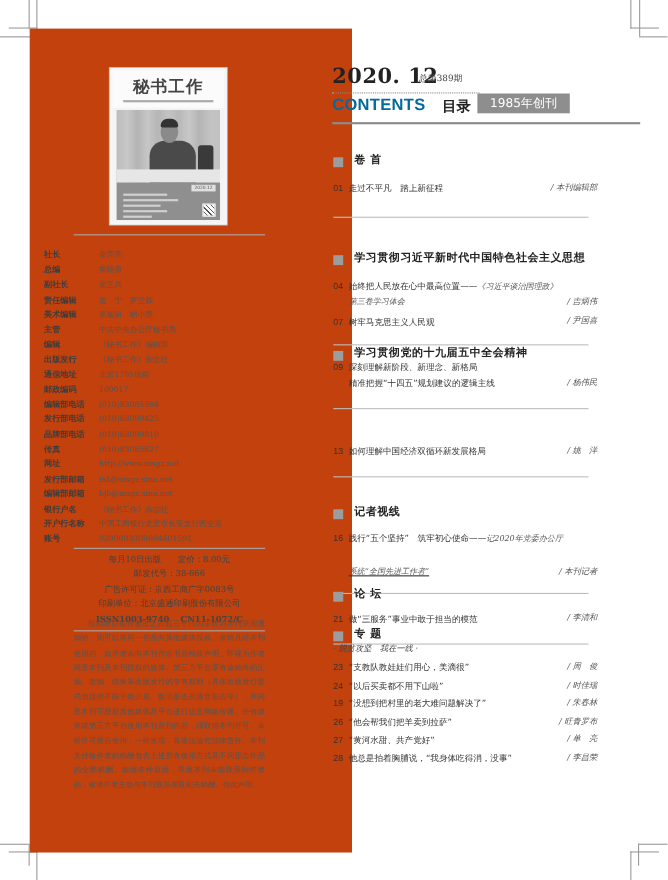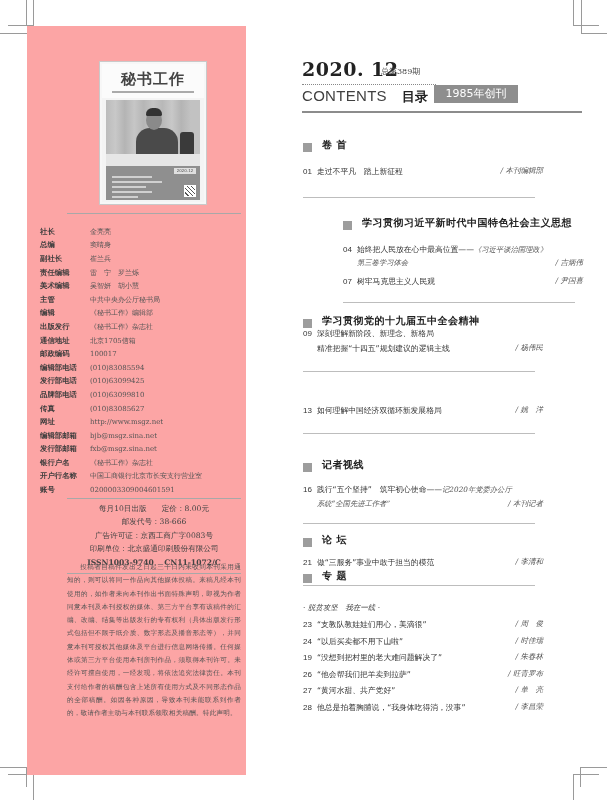--- a/index.html
+++ b/index.html
@@ -3,22 +3,22 @@
 <meta charset="utf-8">
 <style>
   * { box-sizing: border-box; margin: 0; padding: 0; }
   html, body { width: 607px; height: 800px; background: #ffffff; overflow: hidden; }
   body { position: relative; font-family: "DejaVu Sans", sans-serif; color: #333; }
 
   .crop { position: absolute; background: #9a9a9a; }
 
   
   .left-panel {
-    position: absolute; left: 27px; top: 26px; width: 219px; height: 749px;
-    background: #fca5a5;
+    position: absolute; left: 27px; top: 26px; width: 293px; height: 749px;
+    background: #c2410c;
   }
   .cover {
     position: absolute; left: 73px; top: 36px; width: 106px; height: 142px;
     background: #f4f4f4; border: 2px solid #f7f7f7; box-shadow: 0 0 0 1px #c9c9c9;
   }
   .cover-title-area { position: absolute; left: 0; top: 0; width: 100%; height: 34px; background: #fbfbfb; }
   .cover-logo {
     position: absolute; left: 0; right: 0; top: 6px; text-align: center;
     font-family: "DejaVu Serif", serif; font-weight: bold; font-size: 15px; color: #444; letter-spacing: 1px;
   }
@@ -47,21 +47,21 @@
 
   .pub-block { position: absolute; left: 40px; top: 500px; width: 174px; text-align: center; }
   .pub-line { font-size: 7.6px; color: #444; height: 13.4px; line-height: 13.4px; font-family: "DejaVu Serif", serif; white-space: nowrap; }
 
   .notice { position: absolute; left: 40px; top: 576px; width: 174px; font-size: 6.6px; line-height: 13.3px; color: #555; text-align: justify; text-indent: 2em; font-family: "DejaVu Serif", serif; letter-spacing: 0.2px; }
 
   
   .issue-date { position: absolute; left: 302px; top: 58px; font-family: "DejaVu Serif", serif; font-size: 19px; font-weight: bold; color: #222; letter-spacing: 0.5px; }
   .issue-total { position: absolute; left: 381px; top: 66px; font-size: 8px; color: #444; font-family: "DejaVu Serif", serif; }
   .dotted-rule { position: absolute; left: 302px; top: 84px; width: 134px; border-top: 1px dotted #888; }
-  .contents-title { position: absolute; left: 302px; top: 87px; font-family: "Liberation Sans", sans-serif; font-size: 15px; font-weight: normal; color: #404040; letter-spacing: 0.3px; }
+  .contents-title { position: absolute; left: 302px; top: 87px; font-family: "Liberation Sans", sans-serif; font-size: 15px; font-weight: bold; color: #0369a1; letter-spacing: 0.3px; }
   .contents-cn { position: absolute; left: 402px; top: 88px; font-size: 13px; font-weight: bold; color: #222; }
   .founded-badge { position: absolute; left: 434px; top: 85px; width: 84px; height: 18px; background: #8e8e8e; color: #fff; font-size: 11px; text-align: center; line-height: 18px; }
   .header-rule { position: absolute; left: 302px; top: 111px; width: 280px; height: 2px; background: #8c8c8c; }
 
   .toc { position: absolute; left: 303px; width: 240px; }
   .section-head { display: flex; align-items: flex-end; height: 16px; }
   .section-sq { width: 9px; height: 9px; background: #9d9d9d; margin-right: 10px; flex-shrink: 0; }
   .section-label { font-size: 10px; font-weight: bold; color: #222; letter-spacing: 0.5px; white-space: nowrap; }
   .toc-entry { position: relative; font-size: 7.8px; color: #333; white-space: nowrap; }
   .toc-entry .num { font-family: "Liberation Sans", sans-serif; font-size: 8px; color: #333; display: inline-block; width: 14px; }
@@ -173,26 +173,26 @@
     </div>
   <div class="info-row">
       <span class="info-label">传真</span>
       <span class="info-value">(010)83085627</span>
     </div>
   <div class="info-row">
       <span class="info-label">网址</span>
       <span class="info-value">http://www.msgz.net</span>
     </div>
   <div class="info-row">
+      <span class="info-label">发行部邮箱</span>
+      <span class="info-value">fxb@msgz.sina.net</span>
+    </div>
+  <div class="info-row">
       <span class="info-label">编辑部邮箱</span>
       <span class="info-value">bjb@msgz.sina.net</span>
-    </div>
-  <div class="info-row">
-      <span class="info-label">发行部邮箱</span>
-      <span class="info-value">fxb@msgz.sina.net</span>
     </div>
   <div class="info-row">
       <span class="info-label">银行户名</span>
       <span class="info-value">《秘书工作》杂志社</span>
     </div>
   <div class="info-row">
       <span class="info-label">开户行名称</span>
       <span class="info-value">中国工商银行北京市长安支行营业室</span>
     </div>
   <div class="info-row">
@@ -228,21 +228,21 @@
     <span class="section-sq"></span>
     <span class="section-label">卷 首</span>
   </div>
   <div class="toc-entry" style="margin-top:14px;">
     <span class="num">01</span><span>走过不平凡　踏上新征程</span>
     <span class="author">/ 本刊编辑部</span>
   </div>
   <div class="sec-rule" style="margin-top:20px;"></div>
 </div>
 
-<div class="toc" style="top:214px;margin-left:40px;">
+<div class="toc" style="top:225px;">
   <div class="section-head">
     <span class="section-sq"></span>
     <span class="section-label">学习贯彻习近平新时代中国特色社会主义思想</span>
   </div>
   <div class="toc-entry" style="margin-top:14px;">
     <span class="num">04</span><span>始终把人民放在心中最高位置——</span><span class="sub">《习近平谈治国理政》</span>
     <div class="line2" style="margin-top:3px;"><span class="sub">第三卷学习体会</span><span class="author">/ 吉炳伟</span></div>
   </div>
   <div class="toc-entry" style="margin-top:8px;">
     <span class="num">07</span><span>树牢马克思主义人民观</span>
@@ -271,21 +271,21 @@
   <div class="sec-rule" style="margin-top:17px;"></div>
 </div>
 
 <div class="toc" style="top:456px;">
   <div class="section-head">
     <span class="section-sq"></span>
     <span class="section-label">记者视线</span>
   </div>
   <div class="toc-entry" style="margin-top:12px;">
     <span class="num">16</span><span>践行“五个坚持”　筑牢初心使命——</span><span class="sub">记2020年党委办公厅</span>
-    <div class="line2" style="margin-top:4px;"><span class="sub">系统“全国先进工作者”</span><span class="author">/ 本刊记者</span></div>
+    <div class="line2" style="margin-top:20px;text-decoration:underline;"><span class="sub">系统“全国先进工作者”</span><span class="author">/ 本刊记者</span></div>
   </div>
   <div class="sec-rule" style="margin-top:14px;"></div>
 </div>
 
 <div class="toc" style="top:531px;">
   <div class="section-head">
     <span class="section-sq"></span>
     <span class="section-label">论 坛</span>
   </div>
   <div class="toc-entry" style="margin-top:10px;">
@@ -293,21 +293,21 @@
     <span class="author">/ 李清和</span>
   </div>
   <div class="sec-rule" style="margin-top:17px;"></div>
 </div>
 
 <div class="toc" style="top:567px;">
   <div class="section-head">
     <span class="section-sq"></span>
     <span class="section-label">专 题</span>
   </div>
-  <div class="column-tag" style="margin-top:20px;">· 脱贫攻坚　我在一线 ·</div>
+  <div class="column-tag" style="margin-top:2px;">· 脱贫攻坚　我在一线 ·</div>
   <div class="toc-entry" style="margin-top:6px;height:16.5px;">
     <span class="num">23</span><span>“支教队教娃娃们用心，美滴很”</span>
     <span class="author">/ 周　俊</span>
   </div>
   <div class="toc-entry" style="height:16.5px;">
     <span class="num">24</span><span>“以后买卖都不用下山啦”</span>
     <span class="author">/ 时佳瑞</span>
   </div>
   <div class="toc-entry" style="height:16.5px;">
     <span class="num">19</span><span>“没想到把村里的老大难问题解决了”</span>

